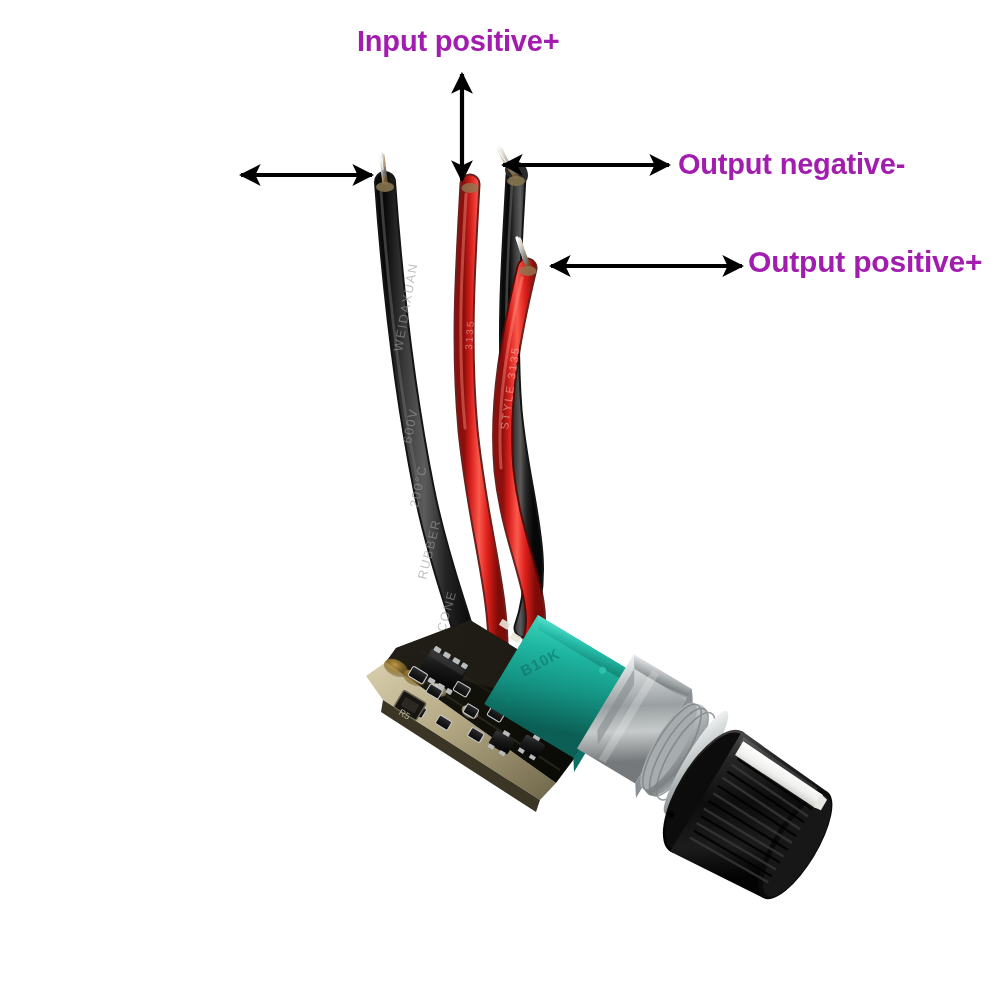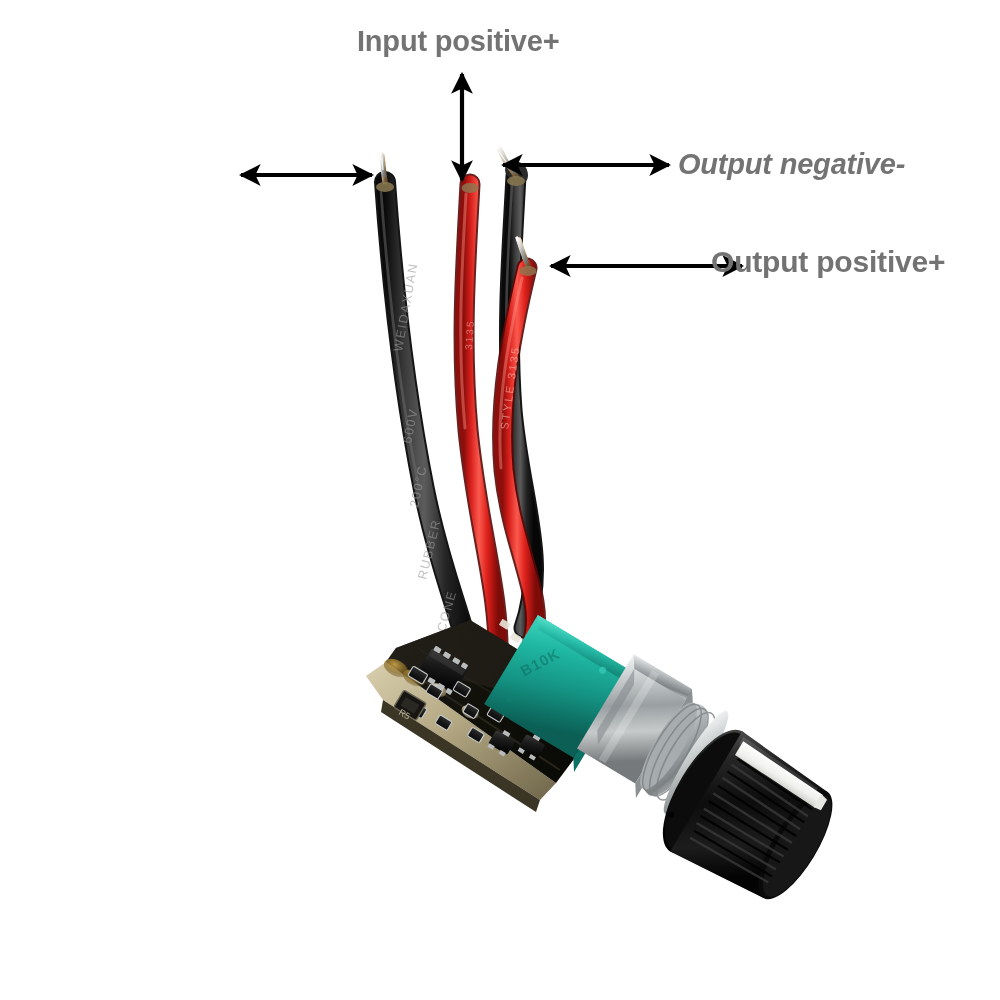--- a/index.html
+++ b/index.html
@@ -10,32 +10,32 @@
     -webkit-font-smoothing:antialiased;
   }
   #stage{position:absolute;inset:0;width:1000px;height:1000px;background:#fff;}
   #photo{position:absolute;left:0;top:0;width:1000px;height:1000px;}
   #annot{position:absolute;left:0;top:0;width:1000px;height:1000px;pointer-events:none;}
 
   .callout{
     position:absolute;
     font-family:"Liberation Sans","DejaVu Sans",sans-serif;
     font-weight:bold;
-    color:#737373;
+    color:#a21caf;
     white-space:nowrap;
     line-height:1;
     letter-spacing:-0.2px;
   }
   .callout.size-a{font-size:29px;}
   .callout.size-b{font-size:30px;}
 
   #lbl-input-positive{left:357px;top:27px;}
   #lbl-input-negative{left:30px;top:152px;}
-  #lbl-output-negative{left:678px;top:150px;font-style:italic;}
-  #lbl-output-positive{left:711px;top:247px;}
+  #lbl-output-negative{left:678px;top:150px;}
+  #lbl-output-positive{left:748px;top:247px;}
 </style>
 </head>
 <body>
 
 <div id="stage">
 
   <svg id="photo" viewBox="0 0 1000 1000" xmlns="http://www.w3.org/2000/svg" aria-hidden="true">
     <defs>
 
       <linearGradient id="gBlkWire" x1="0" y1="0" x2="1" y2="0">

